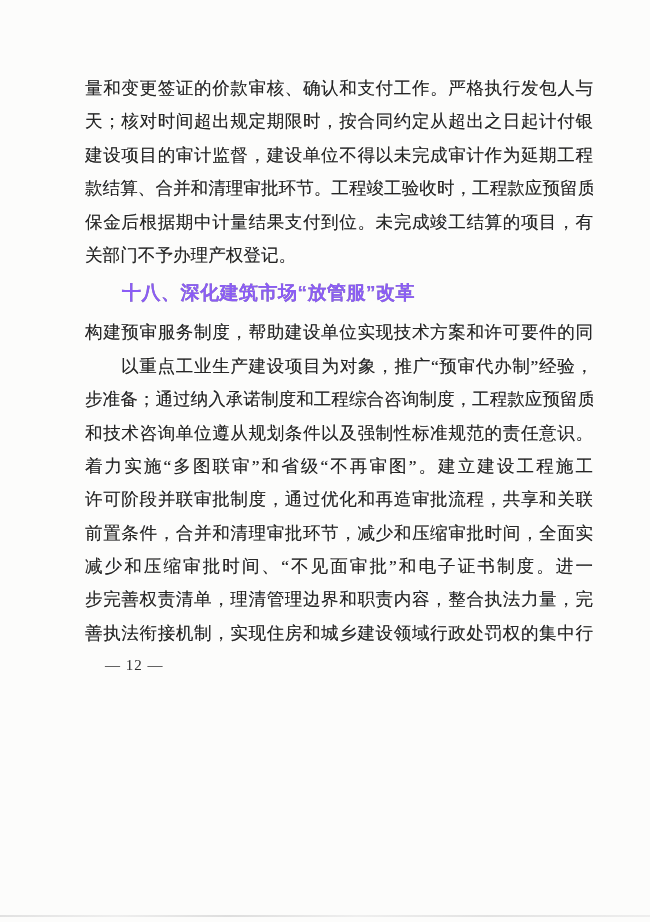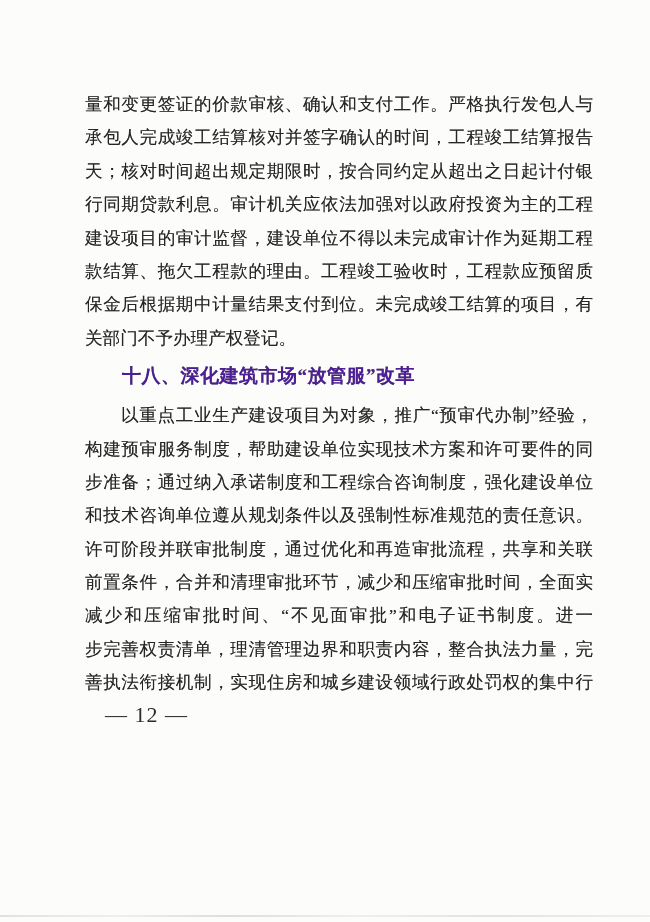--- a/index.html
+++ b/index.html
@@ -15,21 +15,21 @@
     font-family: "Liberation Serif", "DejaVu Serif", serif;
     color: #262626;
   }
   .page {
     position: absolute;
     inset: 0;
   }
   .content {
     position: absolute;
     left: 85px;
-    top: 88px;
+    top: 72px;
     width: 508px;
   }
   .paragraph {
     margin: 0;
   }
   .line {
     height: 33.4px;
     line-height: 33.4px;
     font-size: 17.6px;
     text-align: justify;
@@ -41,32 +41,32 @@
   .line.indent {
     text-indent: 36px;
   }
   .line.flush-left {
     text-align: center;
     text-align-last: left;
   }
   .heading {
     margin: 4px 0 7px 0;
     padding-left: 37px;
-    font-family: Liberation Serif, serif;
+    font-family: Liberation Sans, sans-serif;
     font-weight: 700;
     font-size: 19px;
     line-height: 33px;
-    color: #4c1d95;
+    color: #8b5cf6;
     letter-spacing: 0.5px;
     text-shadow: 0 0 0.5px rgba(20,20,20,0.5);
   }
   .footer {
     margin-top: 3px;
     padding-left: 20px;
-    font-size: 22px;
+    font-size: 15px;
     line-height: 24px;
     letter-spacing: 1px;
     color: #2b2b2b;
   }
   .scan-artifact {
     position: absolute;
     left: 0;
     right: 0;
     top: 915px;
     height: 2px;
@@ -76,36 +76,35 @@
   }
 </style>
 </head>
 <body>
 
 <div class="page">
   <div class="content">
 
     <div class="paragraph">
         <div class="line">量和变更签证的价款审核、确认和支付工作。严格执行发包人与</div>
-        <div class="line">承包人完成竣工结算核对并签字确认的时间，工程竣工结算报告</div>
         <div class="line">天；核对时间超出规定期限时，按合同约定从超出之日起计付银</div>
-        <div class="line">行同期贷款利息。审计机关应依法加强对以政府投资为主的工程</div>
         <div class="line">建设项目的审计监督，建设单位不得以未完成审计作为延期工程</div>
-        <div class="line">款结算、拖欠工程款的理由。工程竣工验收时，工程款应预留质</div>
+        <div class="line">款结算、合并和清理审批环节。工程竣工验收时，工程款应预留质</div>
         <div class="line">保金后根据期中计量结果支付到位。未完成竣工结算的项目，有</div>
         <div class="line flush-left">关部门不予办理产权登记。</div>
       </div>
 
     <h2 class="heading">十八、深化建筑市场“放管服”改革</h2>
 
     <div class="paragraph">
+        <div class="line">构建预审服务制度，帮助建设单位实现技术方案和许可要件的同</div>
         <div class="line indent">以重点工业生产建设项目为对象，推广“预审代办制”经验，</div>
-        <div class="line">构建预审服务制度，帮助建设单位实现技术方案和许可要件的同</div>
-        <div class="line">步准备；通过纳入承诺制度和工程综合咨询制度，强化建设单位</div>
+        <div class="line">步准备；通过纳入承诺制度和工程综合咨询制度，工程款应预留质</div>
         <div class="line">和技术咨询单位遵从规划条件以及强制性标准规范的责任意识。</div>
+        <div class="line">着力实施“多图联审”和省级“不再审图”。建立建设工程施工</div>
         <div class="line">许可阶段并联审批制度，通过优化和再造审批流程，共享和关联</div>
         <div class="line">前置条件，合并和清理审批环节，减少和压缩审批时间，全面实</div>
         <div class="line">减少和压缩审批时间、“不见面审批”和电子证书制度。进一</div>
         <div class="line">步完善权责清单，理清管理边界和职责内容，整合执法力量，完</div>
         <div class="line">善执法衔接机制，实现住房和城乡建设领域行政处罚权的集中行</div>
       </div>
 
     <div class="footer">— 12 —</div>
   </div>
 

